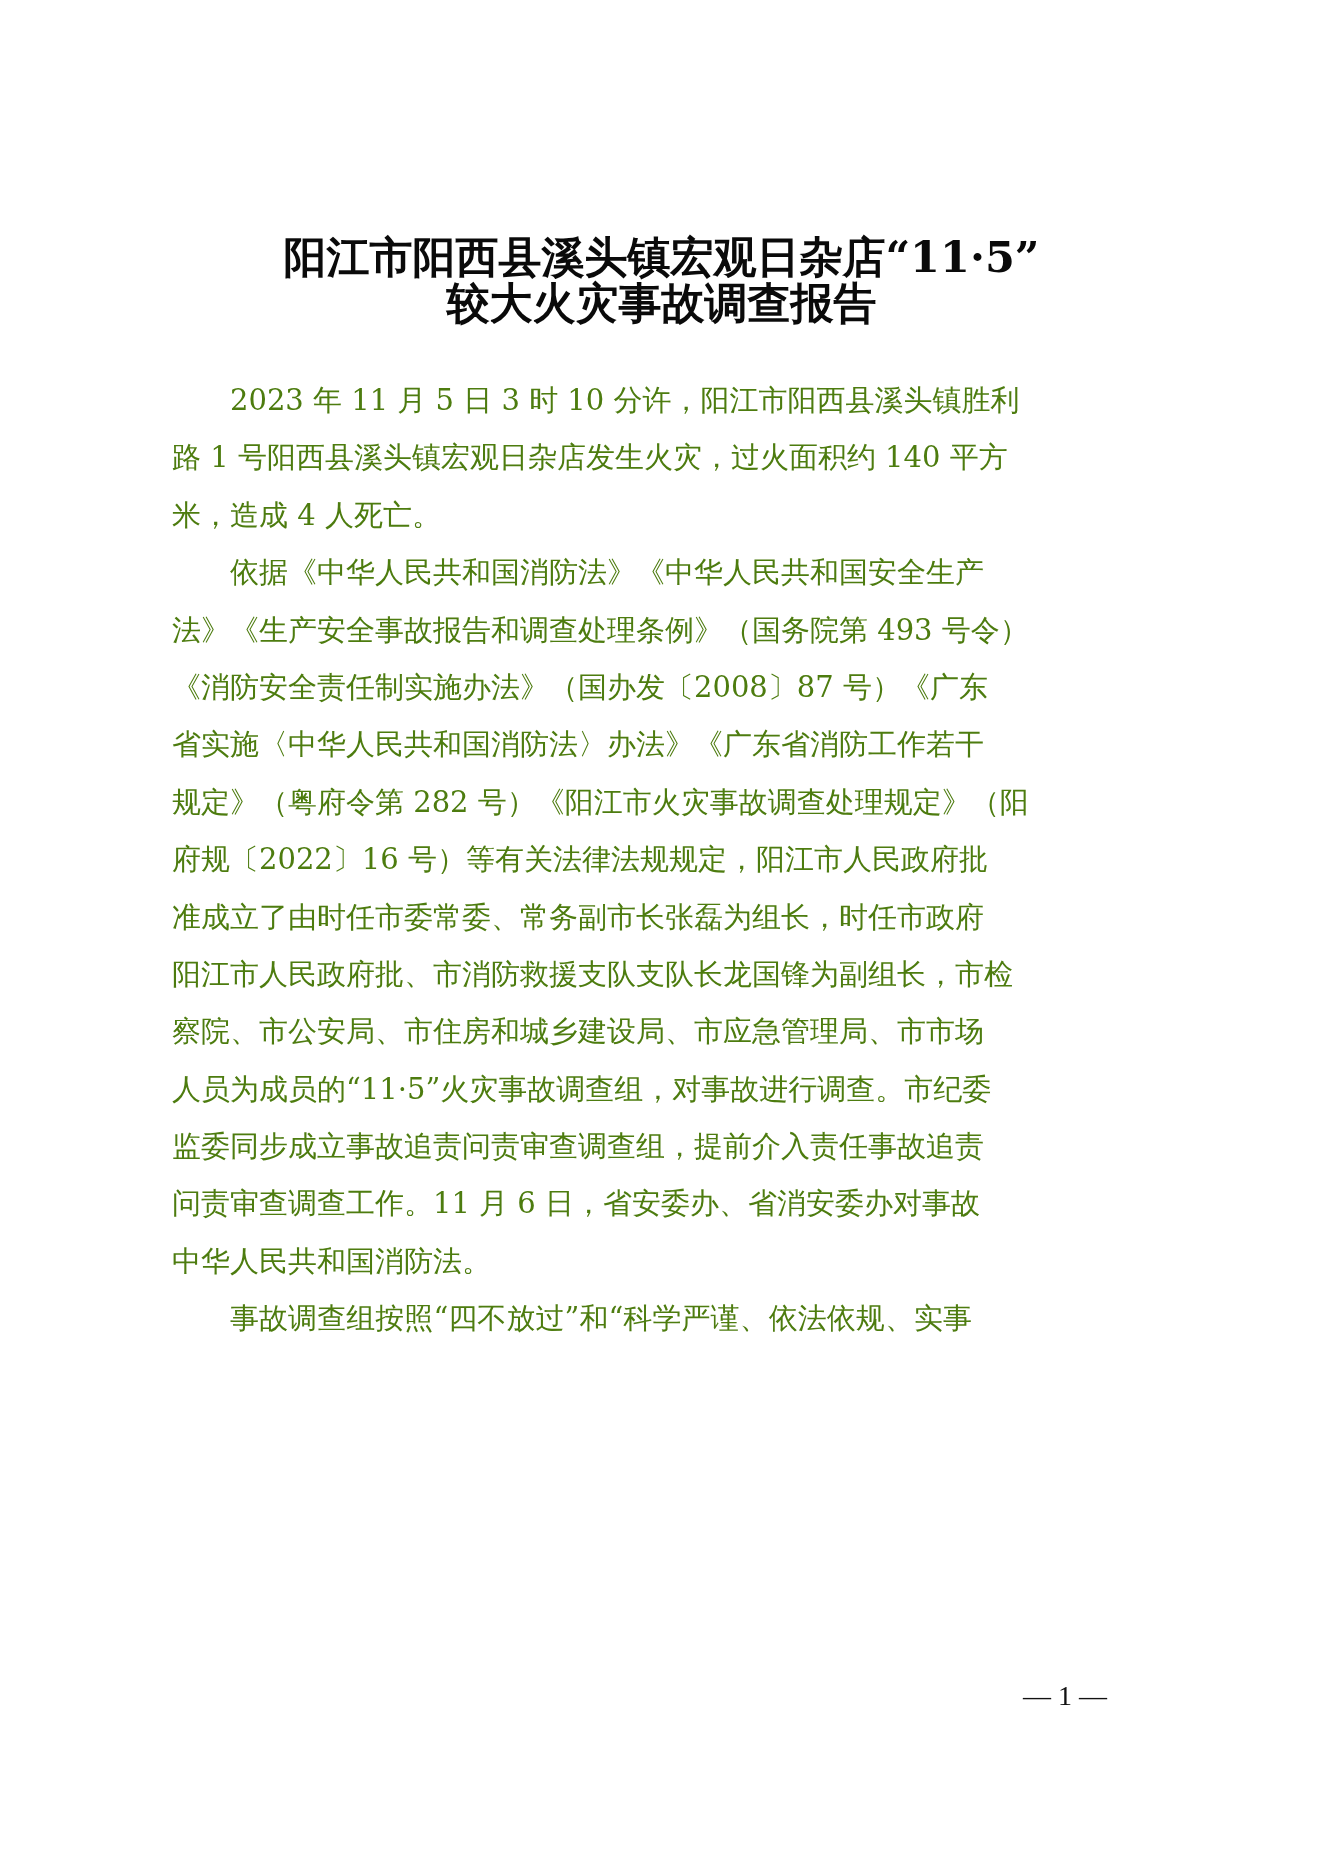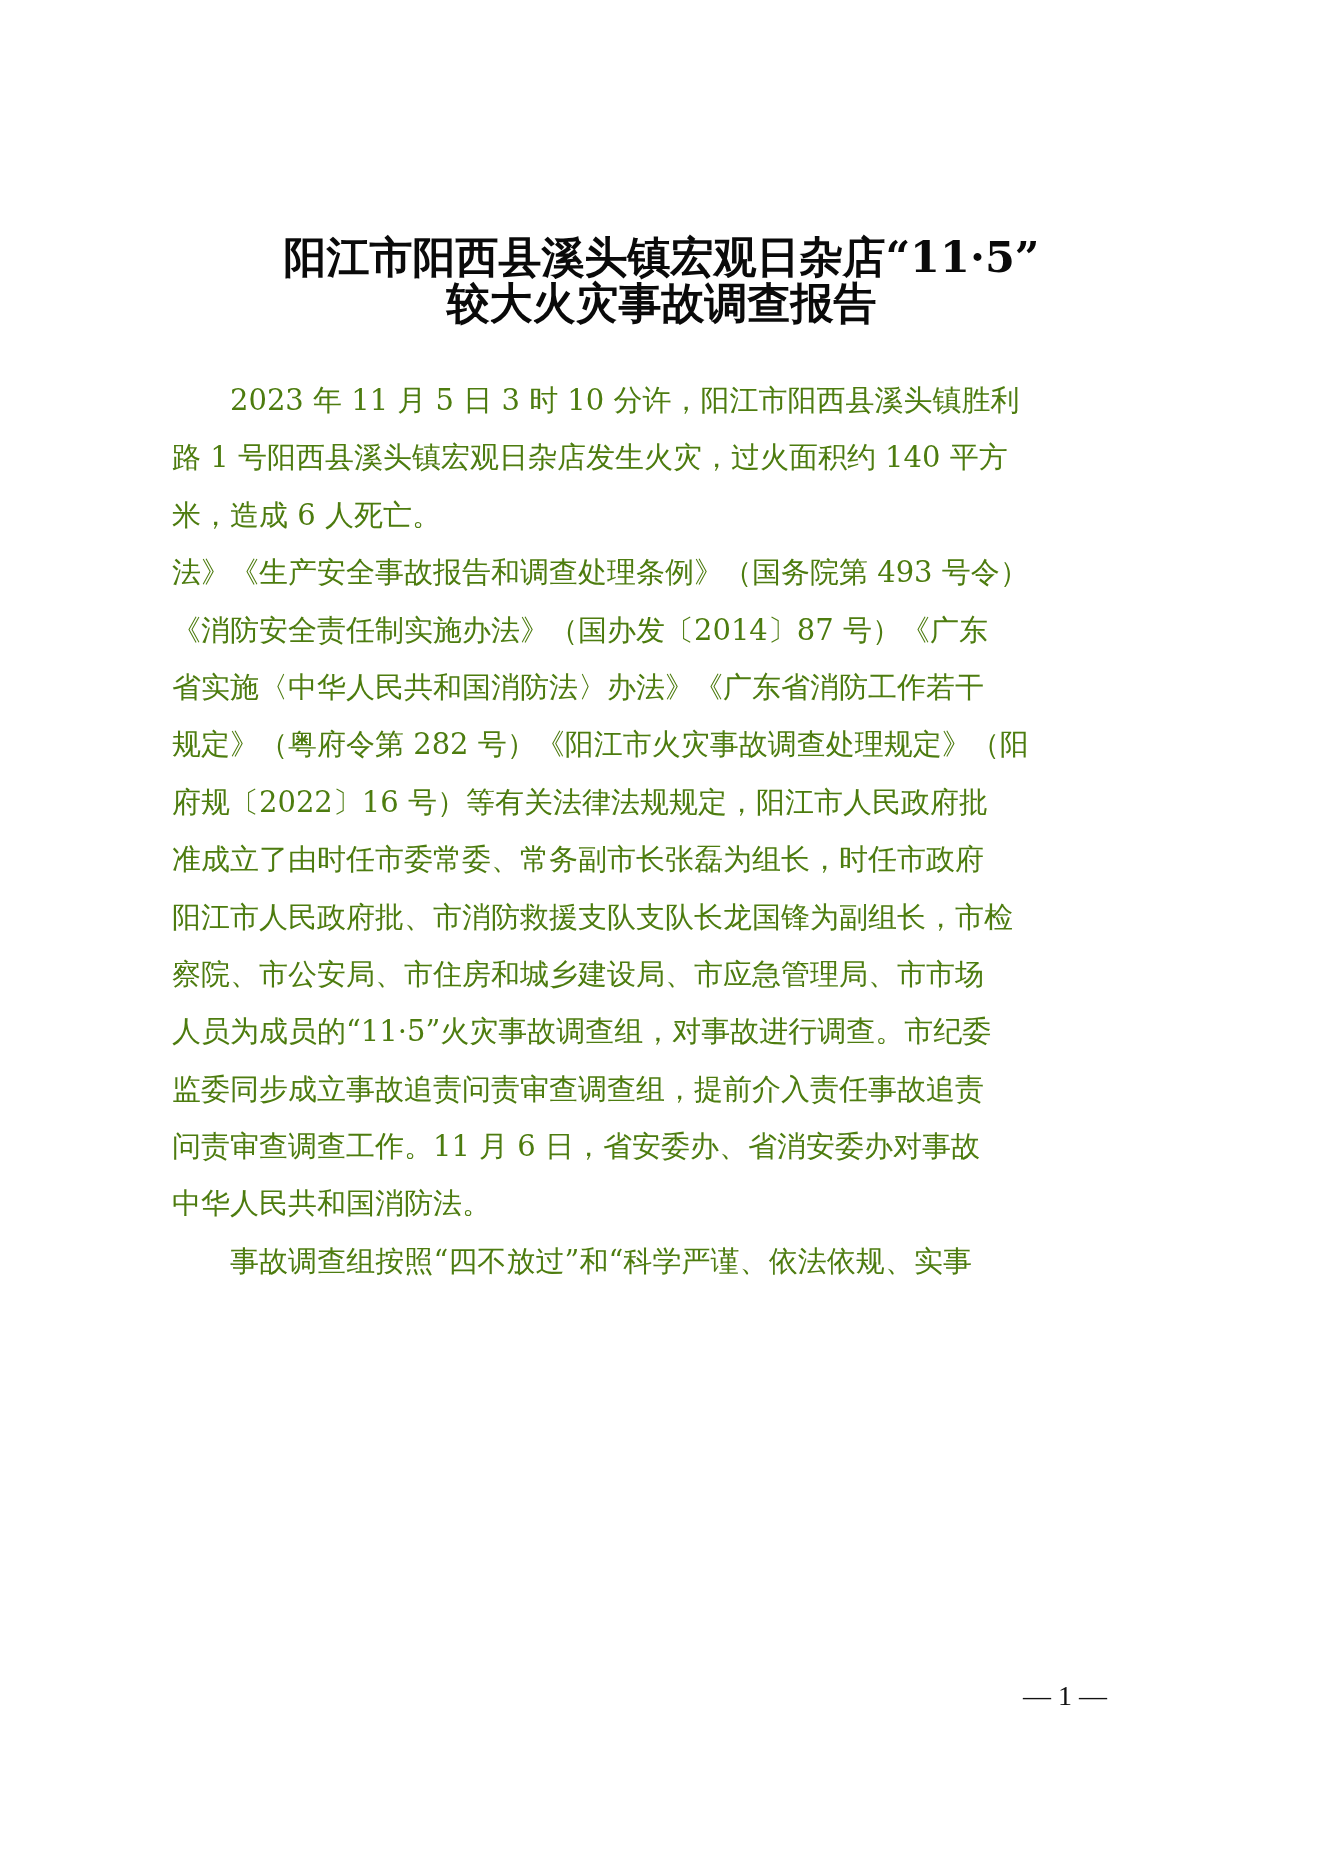--- a/index.html
+++ b/index.html
@@ -78,26 +78,27 @@
 <div class="page">
 
   <div class="title title-line-1">阳江市阳西县溪头镇宏观日杂店“11·5”</div>
   <div class="title title-line-2">较大火灾事故调查报告</div>
 
   <div class="body-text">
 
     <div class="paragraph">
       <span class="line indent">2023 年 11 月 5 日 3 时 10 分许，阳江市阳西县溪头镇胜利</span>
       <span class="line">路 1 号阳西县溪头镇宏观日杂店发生火灾，过火面积约 140 平方</span>
-      <span class="line last">米，造成 6 人死亡。</span>
+      <span class="line last">米，造成 4 人死亡。</span>
     </div>
 
     <div class="paragraph">
+      <span class="line indent">依据《中华人民共和国消防法》《中华人民共和国安全生产</span>
       <span class="line">法》《生产安全事故报告和调查处理条例》（国务院第 493 号令）</span>
-      <span class="line">《消防安全责任制实施办法》（国办发〔2014〕87 号）《广东</span>
+      <span class="line">《消防安全责任制实施办法》（国办发〔2008〕87 号）《广东</span>
       <span class="line">省实施〈中华人民共和国消防法〉办法》《广东省消防工作若干</span>
       <span class="line">规定》（粤府令第 282 号）《阳江市火灾事故调查处理规定》（阳</span>
       <span class="line">府规〔2022〕16 号）等有关法律法规规定，阳江市人民政府批</span>
       <span class="line">准成立了由时任市委常委、常务副市长张磊为组长，时任市政府</span>
       <span class="line">阳江市人民政府批、市消防救援支队支队长龙国锋为副组长，市检</span>
       <span class="line">察院、市公安局、市住房和城乡建设局、市应急管理局、市市场</span>
       <span class="line">人员为成员的“11·5”火灾事故调查组，对事故进行调查。市纪委</span>
       <span class="line">监委同步成立事故追责问责审查调查组，提前介入责任事故追责</span>
       <span class="line">问责审查调查工作。11 月 6 日，省安委办、省消安委办对事故</span>
       <span class="line last">中华人民共和国消防法。</span>

